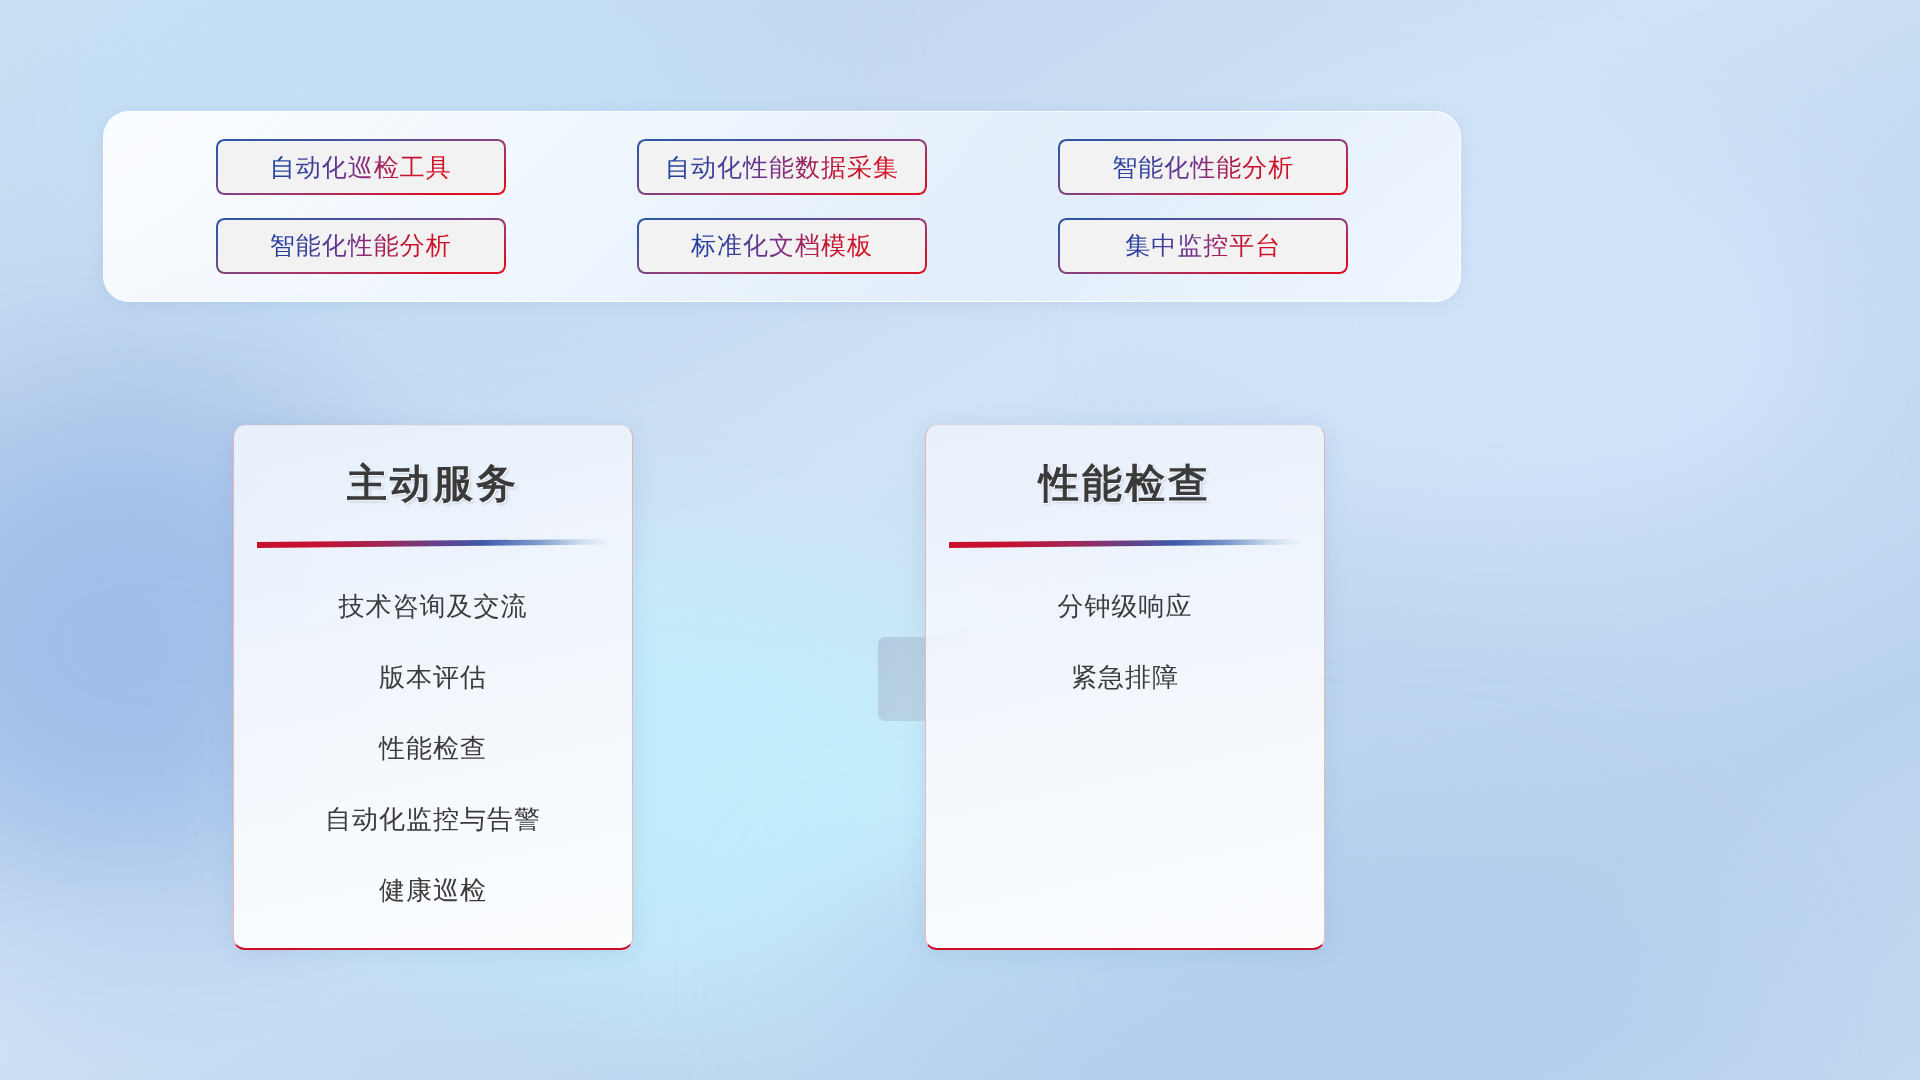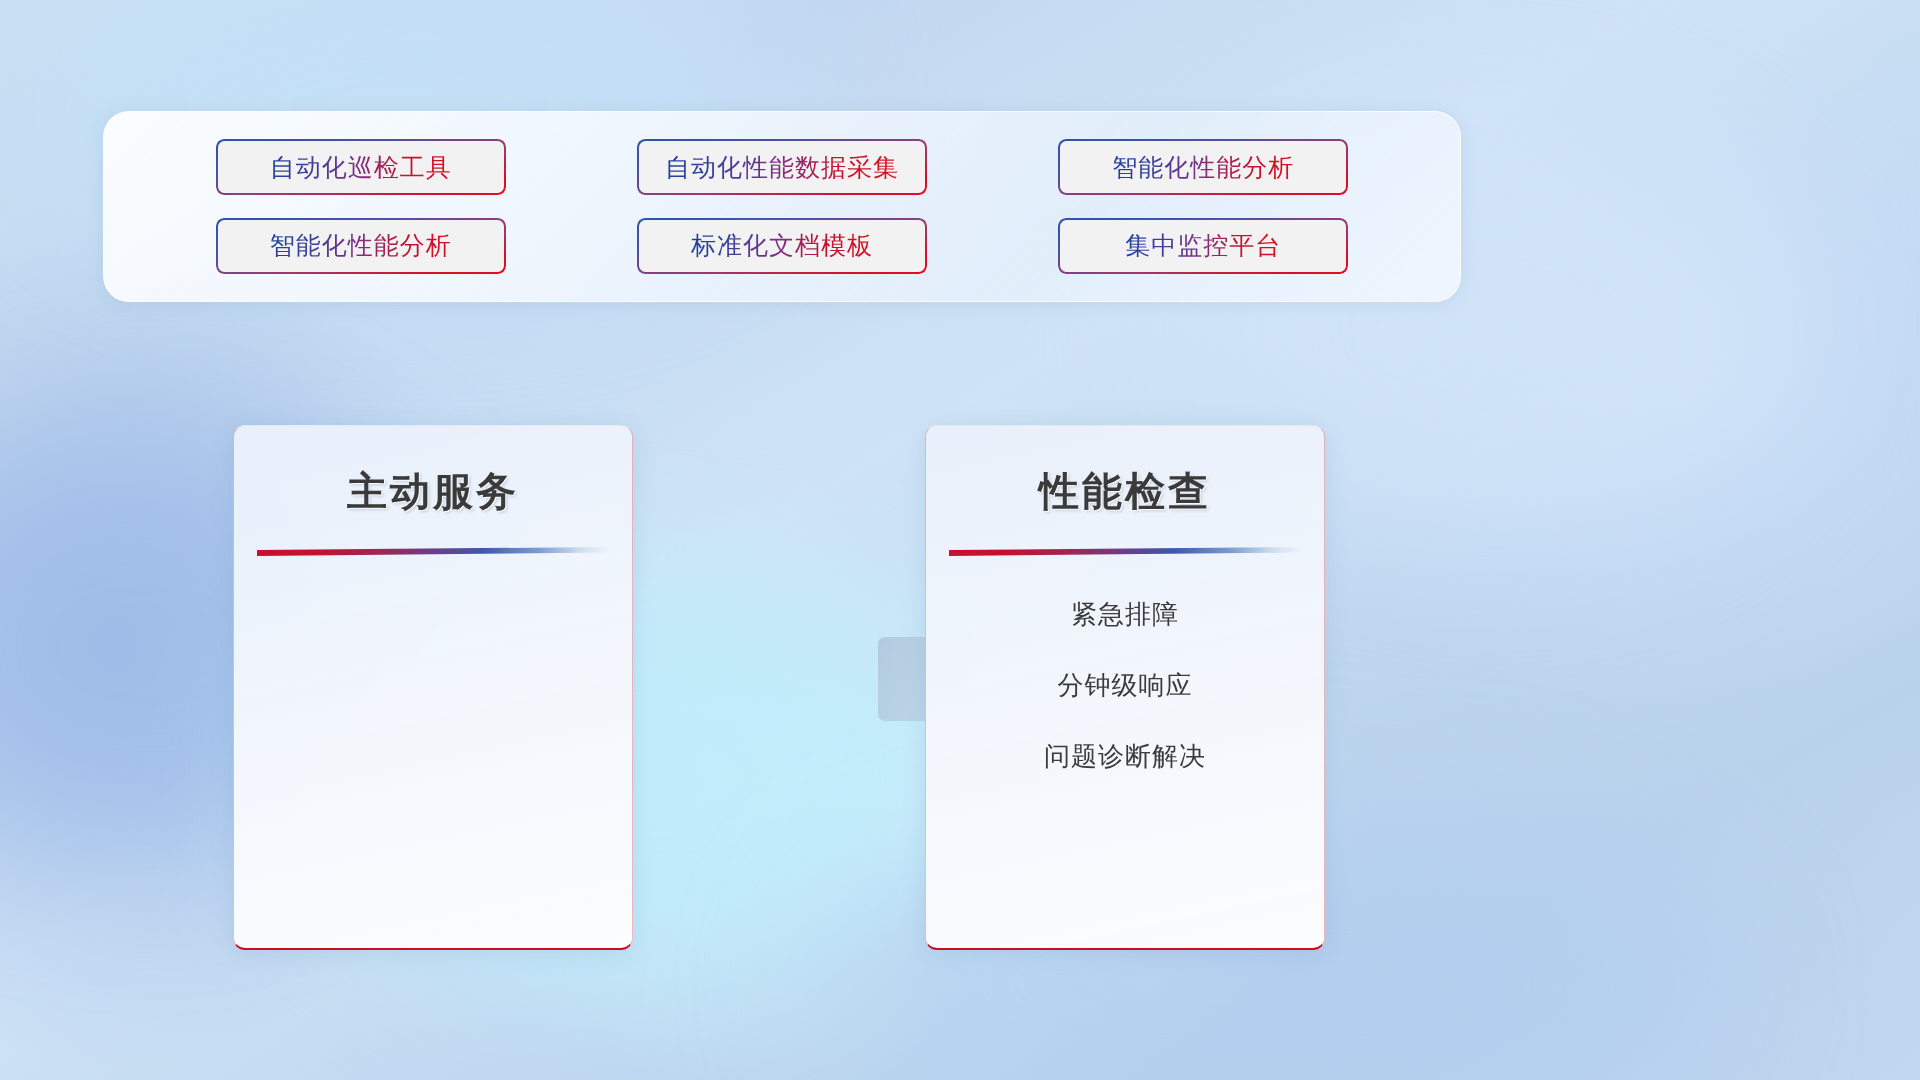--- a/index.html
+++ b/index.html
@@ -100,21 +100,21 @@
     border-right: 1.4px solid rgba(214,60,70,0.35);
     border-top: 1px solid rgba(235,200,205,0.45);
     border-bottom: 2.6px solid #cf0a24;
     box-shadow: 0 3px 22px rgba(110,145,190,0.20);
     overflow: hidden;
   }
   #card-active  { left: 233px; }
   #card-passive { left: 925px; }
 
   .card-title {
-    margin-top: 38px;
+    margin-top: 30px;
     text-align: center;
     font-size: 40px;
     font-weight: 700;
     color: #3a3a3a;
     letter-spacing: 3px;
     text-shadow: 1px 1px 0 rgba(255,255,255,0.9), 2px 2px 3px rgba(90,110,140,0.28);
   }
 
   .divider-wrap {
     margin: 26px auto 0 auto;
@@ -191,39 +191,45 @@
     <div class="tag">
       <span class="tag-label">集中监控平台</span>
     </div>
 
   </div>
 
   <div class="card" id="card-active">
     <div class="card-title">主动服务</div>
     <div class="divider-wrap">
       <div class="divider"></div>
+    </div>
+    <div class="card-list">
+      <div class="card-list-item">技术咨询及交流</div>
+      <div class="card-list-item">版本评估</div>
+      <div class="card-list-item">性能检查</div>
+      <div class="card-list-item">自动化监控与告警</div>
+      <div class="card-list-item">健康巡检</div>
     </div>
   </div>
 
   <svg id="flow-arrow" viewBox="0 0 160 130">
     <defs>
       <linearGradient id="arrGrad" x1="0" y1="0" x2="1" y2="0.35">
         <stop offset="0%" stop-color="#a8bdd6" stop-opacity="0.72"></stop>
         <stop offset="55%" stop-color="#b6cada" stop-opacity="0.62"></stop>
         <stop offset="100%" stop-color="#c3d6e2" stop-opacity="0.50"></stop>
       </linearGradient>
     </defs>
     <path d="M 6,30 Q 6,22 14,22 L 72,22 L 72,6 Q 72,-2 80,4 L 152,58 Q 159,64 152,70 L 80,124 Q 72,130 72,122 L 72,106 L 14,106 Q 6,106 6,98 Z" fill="url(#arrGrad)"></path>
   </svg>
 
   <div class="card" id="card-passive">
     <div class="card-title">性能检查</div>
     <div class="divider-wrap">
       <div class="divider"></div>
     </div>
     <div class="card-list">
+      <div class="card-list-item">分钟级响应</div>
       <div class="card-list-item">紧急排障</div>
-      <div class="card-list-item">分钟级响应</div>
-      <div class="card-list-item">问题诊断解决</div>
     </div>
   </div>
 
 </div>
 
 </body></html>

